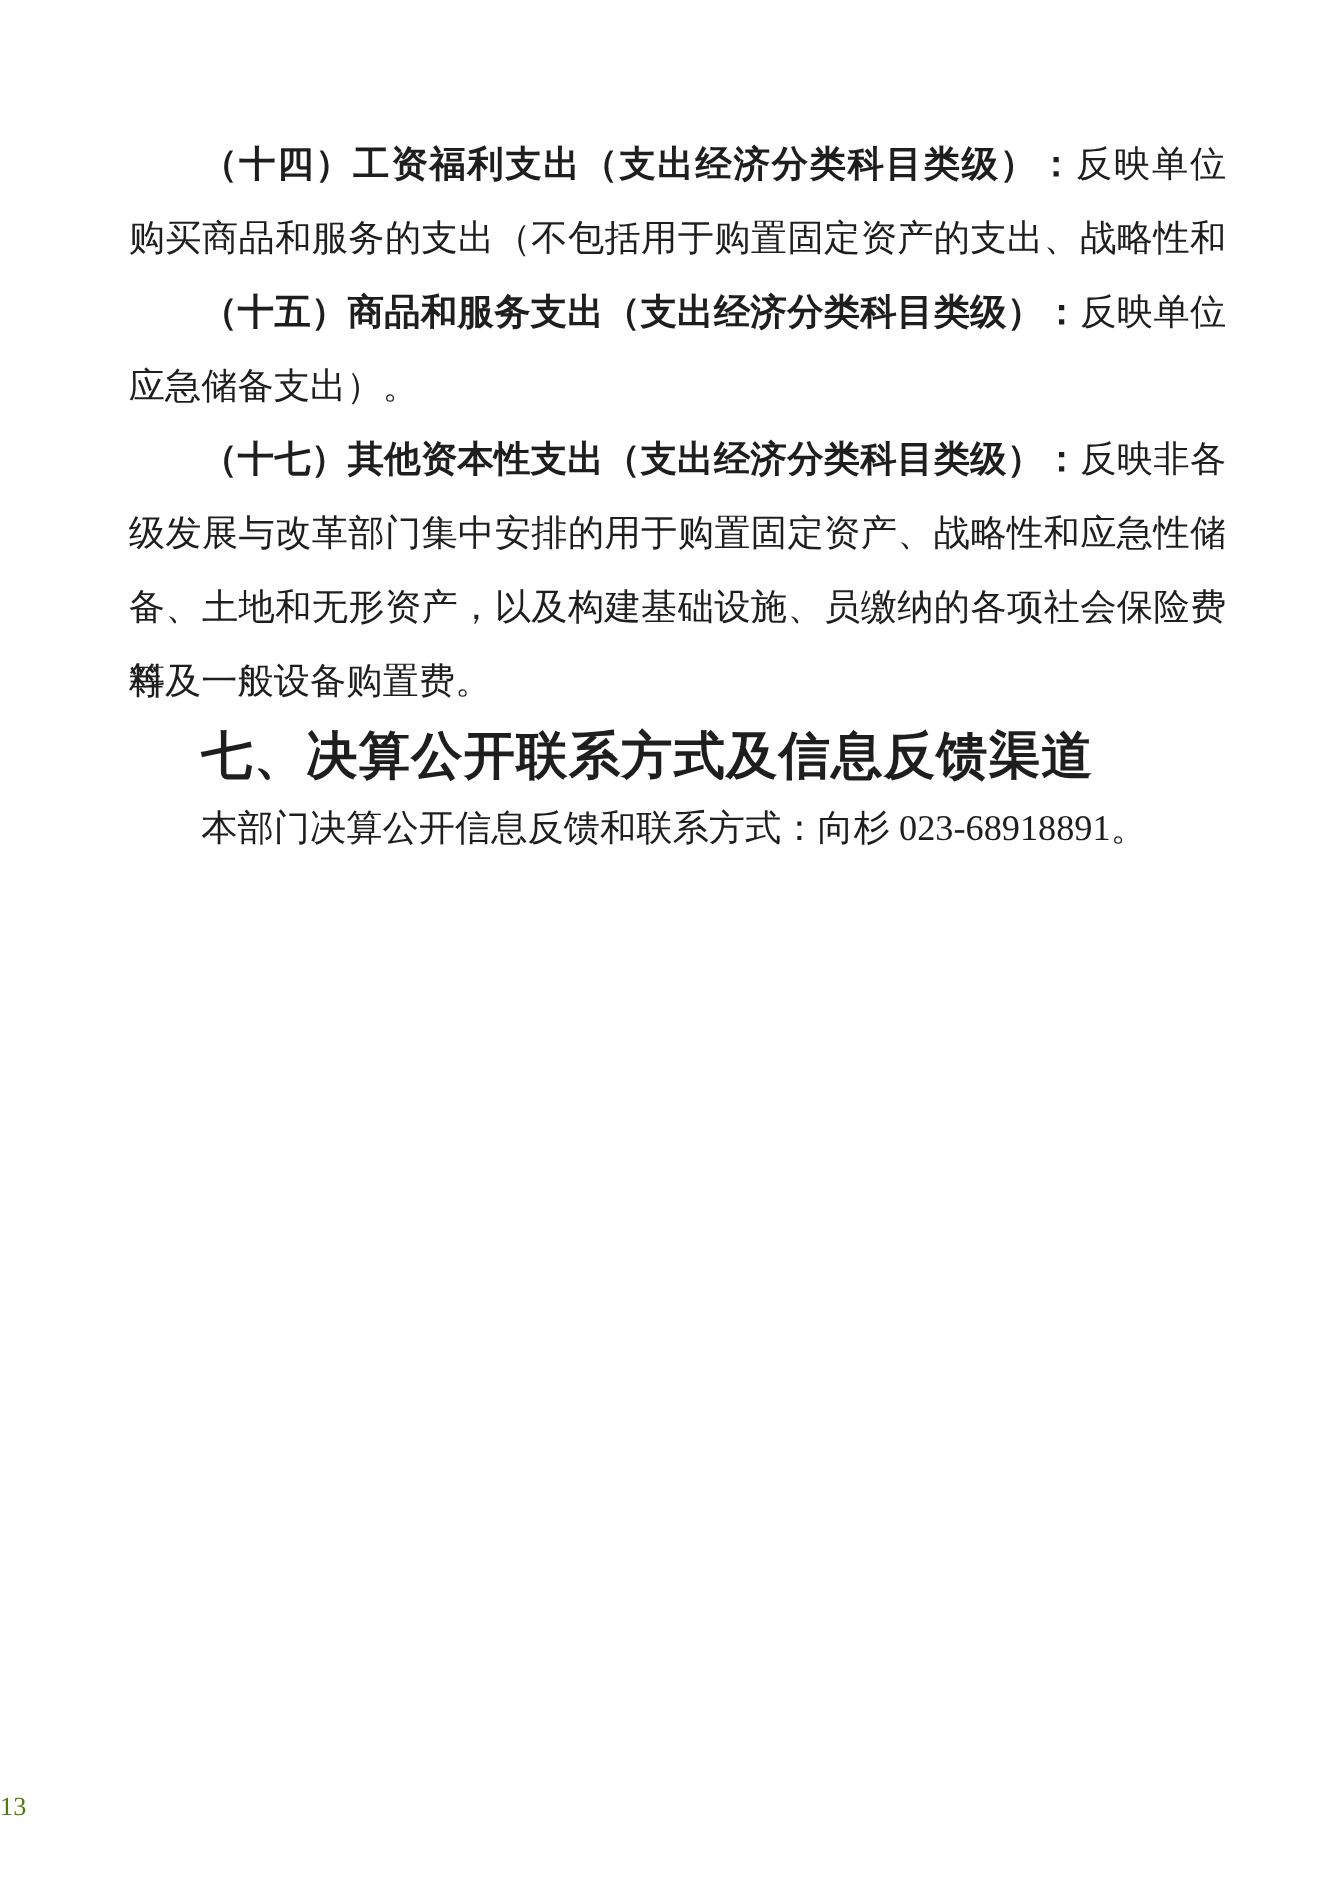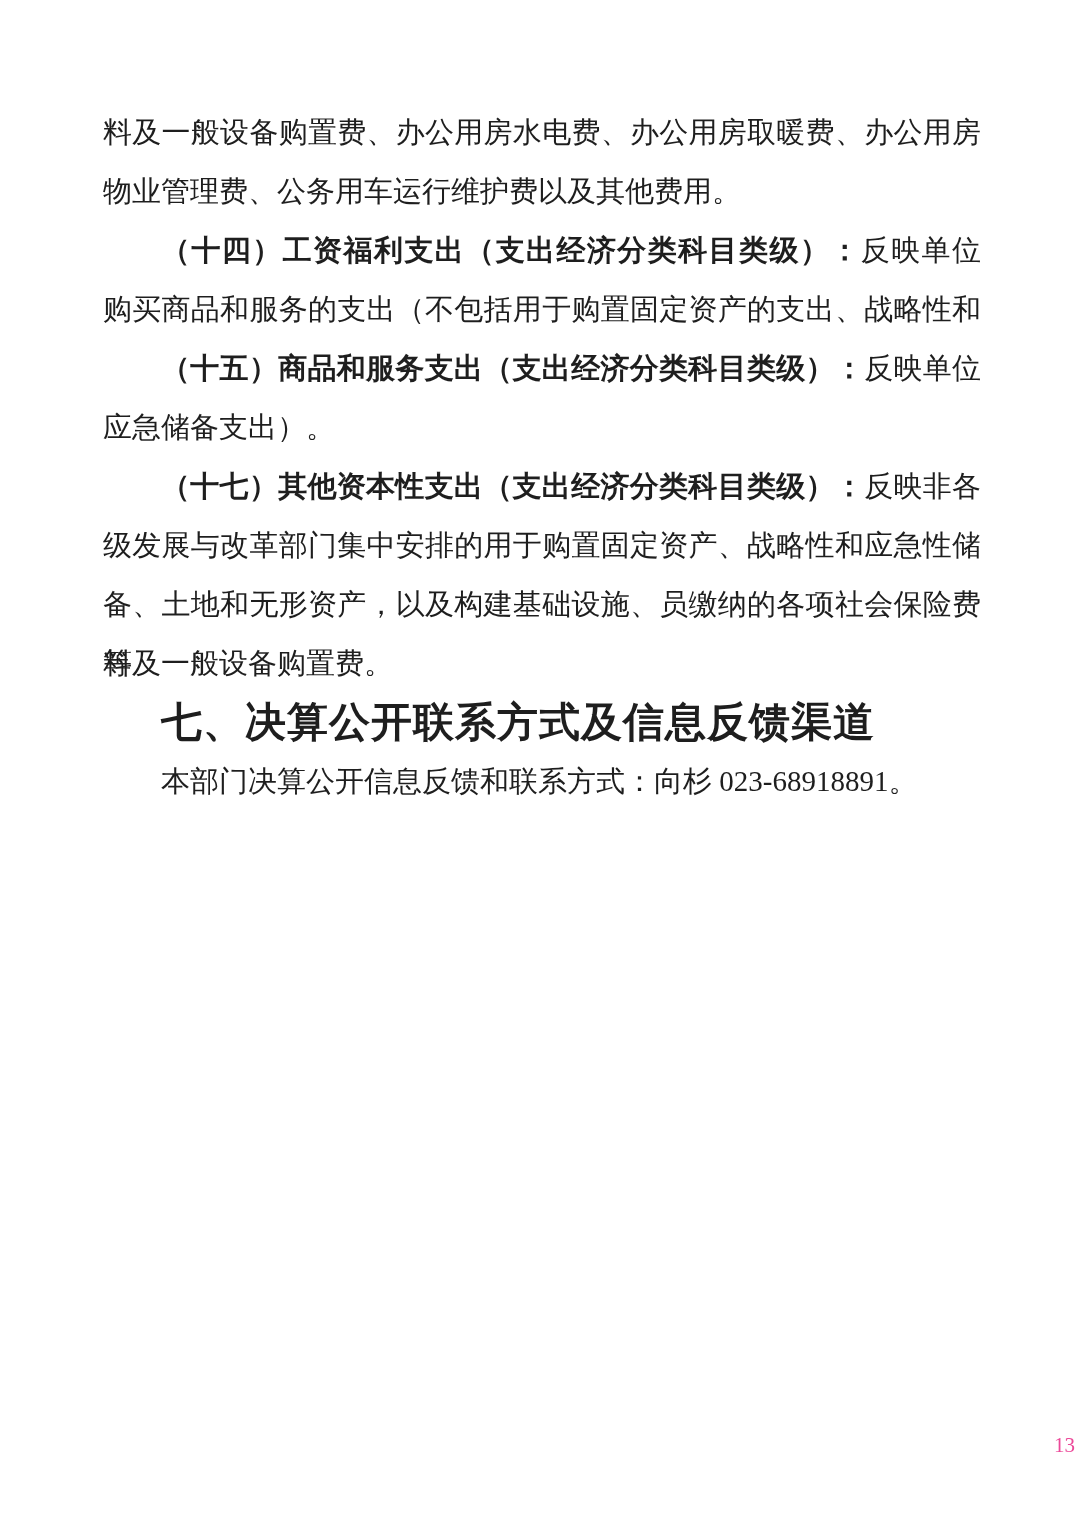--- a/index.html
+++ b/index.html
@@ -37,35 +37,31 @@
     font-family: "Liberation Sans", sans-serif;
     font-weight: bold;
     font-size: 41px;
     letter-spacing: 1px;
   }
   .page-number {
     position: absolute;
     top: 1433px;
     left: 0;
     width: 100%;
-    text-align: right;
+    text-align: left;
     font-size: 21px;
     font-family: "Liberation Serif", serif;
-    color: #ec4899;
+    color: #4d7c0f;
   }
 </style>
 </head>
 <body>
 
 <div class="page">
   <main class="content" id="doc-content">
-      <section class="block paragraph">
-        <div class="line justify"><span class="seg">料及一般设备购置费、办公用房水电费、办公用房取暖费、办公用房</span></div>
-        <div class="line"><span class="seg">物业管理费、公务用车运行维护费以及其他费用。</span></div>
-      </section>
       <section class="block paragraph">
         <div class="line justify indent"><span class="seg bold">（十四）工资福利支出（支出经济分类科目类级）：</span><span class="seg">反映单位</span></div>
       </section>
       <section class="block paragraph">
         <div class="line justify"><span class="seg">购买商品和服务的支出（不包括用于购置固定资产的支出、战略性和</span></div>
         <div class="line justify indent"><span class="seg bold">（十五）商品和服务支出（支出经济分类科目类级）：</span><span class="seg">反映单位</span></div>
         <div class="line"><span class="seg">应急储备支出）。</span></div>
       </section>
       <section class="block paragraph">
         <div class="line justify indent"><span class="seg bold">（十七）其他资本性支出（支出经济分类科目类级）：</span><span class="seg">反映非各</span></div>

